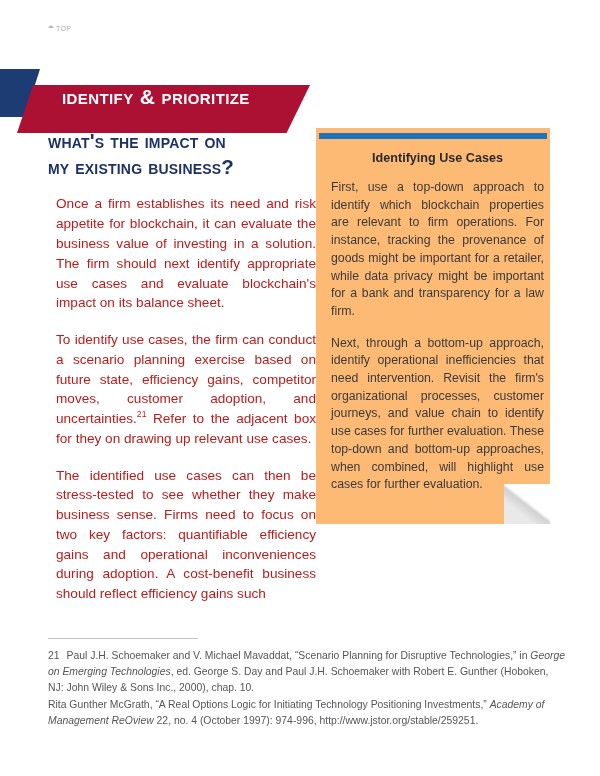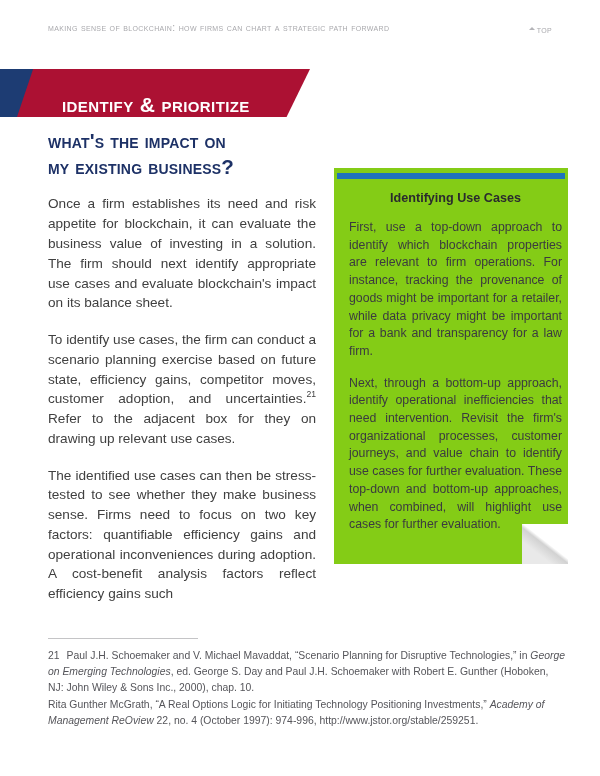--- a/index.html
+++ b/index.html
@@ -65,84 +65,82 @@
   }
   .banner-navy {
     position: absolute;
     inset: 0;
     width: 40px;
     background: #1d3c73;
     clip-path: polygon(0 0, 100% 0, 62% 100%, 0 100%);
   }
   .banner-red {
     position: absolute;
-    top: 0;
+    top: 16px;
     left: 17px;
     right: 0;
     height: 100%;
     background: #ac1133;
     clip-path: polygon(5.5% 0, 100% 0, 92% 100%, 0 100%);
     display: flex;
-    align-items: flex-end;
+    align-items: flex-start;
   }
   .banner-label {
     color: #ffffff;
     font-size: 21px;
     font-weight: bold;
     font-variant: small-caps;
     text-transform: lowercase;
     letter-spacing: 0.4px;
     margin-left: 45px;
   }
 
   
   .page-body {
     position: absolute;
     top: 128px;
     left: 0;
     right: 0;
     display: flex;
-    gap: 18px;
     padding: 0 34px 0 48px;
     box-sizing: border-box;
-    align-items: center;
   }
   .col-main { width: 268px; flex: none; }
   .col-side { width: 234px; flex: none; }
 
   
   .section-heading {
     color: #1d3166;
     font-size: 20.5px;
     font-weight: bold;
     font-variant: small-caps;
     text-transform: lowercase;
     line-height: 1.28;
     letter-spacing: 0.2px;
     margin: 0 0 14px 0;
   }
   .body-par {
     font-size: 13.6px;
     line-height: 1.455;
-    color: #404040;
+    color: #b91c1c;
     text-align: justify;
-    margin: 0 0 17px 0;
+    margin: 0 0 17px 8px;
     hyphens: manual;
   }
   .body-par:last-child { margin-bottom: 0; }
   .fn-ref {
     font-size: 8.6px;
     vertical-align: super;
     line-height: 0;
   }
 
   
   .sidebar {
     position: relative;
-    background: #84cc16;
+    background: #fdba74;
     padding: 14px 6px 16px 15px;
     box-sizing: border-box;
   }
   .sidebar-topbar {
     position: absolute;
     top: 5px;
     left: 3px;
     right: 3px;
     height: 6px;
     background: #1f72bb;
@@ -191,21 +189,20 @@
     margin: 0;
   }
   .footnote + .footnote { margin-top: 2px; }
   .fn-num { margin-right: 7px; }
   .it { font-style: italic; }
 </style>
 </head>
 <body>
 
 <div class="running-header">
-  <div class="running-title">Making Sense of Blockchain: How Firms Can Chart a Strategic Path Forward</div>
   <a class="top-link" href="#">
     <span class="caret-up"></span>
     <span>Top</span>
   </a>
 </div>
 
 <div class="banner">
   <div class="banner-navy"></div>
   <div class="banner-red">
     <span class="banner-label">Identify &amp; Prioritize</span>
@@ -222,21 +219,21 @@
 
     <p class="body-par">
       <span>Once a firm establishes its need and risk appetite for blockchain, it can evaluate the business value of investing in a solution. The firm should next identify appropriate use cases and evaluate blockchain's impact on its balance sheet.</span>
     </p>
 
     <p class="body-par">
       <span>To identify use cases, the firm can conduct a scenario planning exercise based on future state, efficiency gains, competitor moves, customer adoption, and uncertainties.</span><sup class="fn-ref">21</sup><span> Refer to the adjacent box for they on drawing up relevant use cases.</span>
     </p>
 
     <p class="body-par">
-      <span>The identified use cases can then be stress-tested to see whether they make business sense. Firms need to focus on two key factors: quantifiable efficiency gains and operational inconveniences during adoption. A cost-benefit analysis factors reflect efficiency gains such</span>
+      <span>The identified use cases can then be stress-tested to see whether they make business sense. Firms need to focus on two key factors: quantifiable efficiency gains and operational inconveniences during adoption. A cost-benefit business should reflect efficiency gains such</span>
     </p>
   </div>
 
   <div class="col-side">
     <div class="sidebar">
       <div class="sidebar-topbar"></div>
       <div class="sidebar-heading">Identifying Use Cases</div>
       <p class="side-par">First, use a top-down approach to identify which blockchain properties are relevant to firm operations. For instance, tracking the provenance of goods might be important for a retailer, while data privacy might be important for a bank and transparency for a law firm.</p>
       <p class="side-par">Next, through a bottom-up approach, identify operational inefficiencies that need intervention. Revisit the firm's organizational processes, customer journeys, and value chain to identify use cases for further evaluation. These top-down and bottom-up approaches, when combined, will highlight use cases for further evaluation.</p>
       <div class="sidebar-fold"></div>

